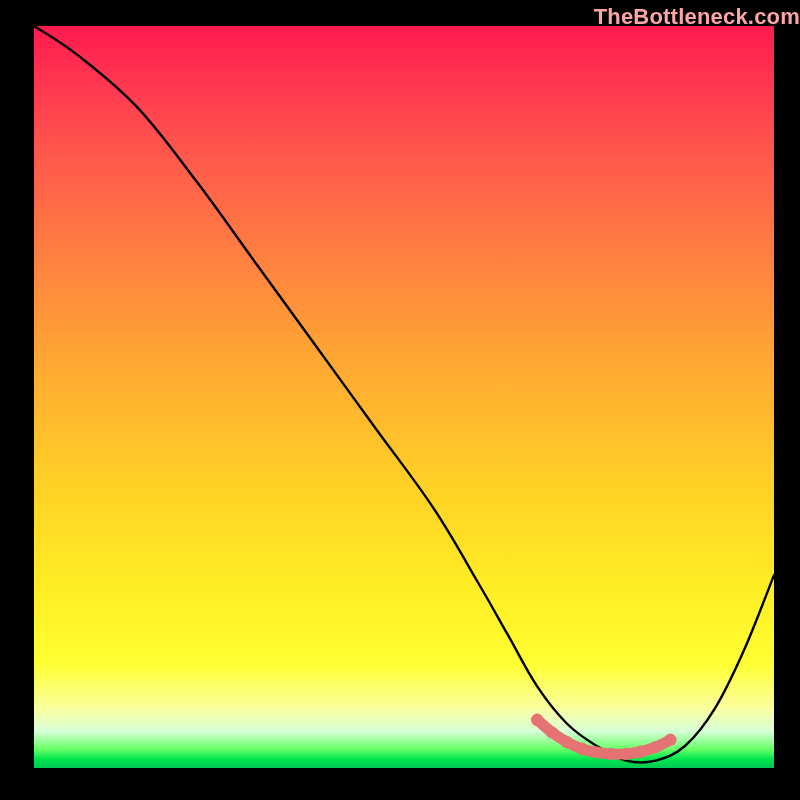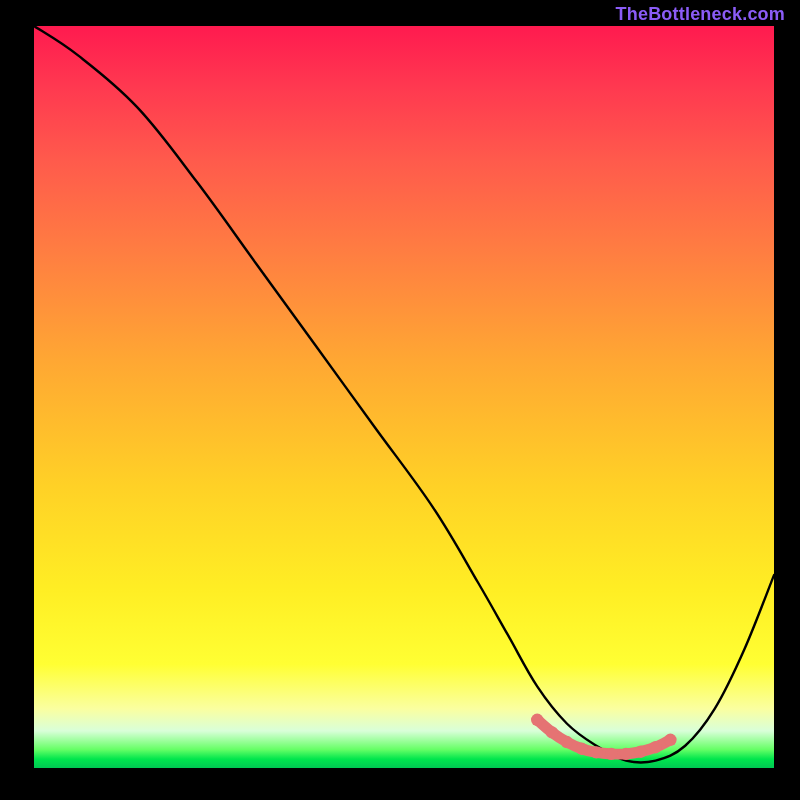--- a/index.html
+++ b/index.html
@@ -12,23 +12,23 @@
     overflow: hidden;
   }
   .chart-wrap {
     position: relative;
     width: 800px;
     height: 800px;
   }
   .attribution {
     position: absolute;
     top: 4px;
-    right: 15px;
-    color: #8b5cf6;
-    font-size: 18px;
+    right: 0;
+    color: #fca5a5;
+    font-size: 22px;
     font-weight: 600;
     letter-spacing: 0.2px;
     z-index: 10;
   }
   .plot-area {
     position: absolute;
     left: 34px;
     top: 26px;
     width: 740px;
     height: 742px;

